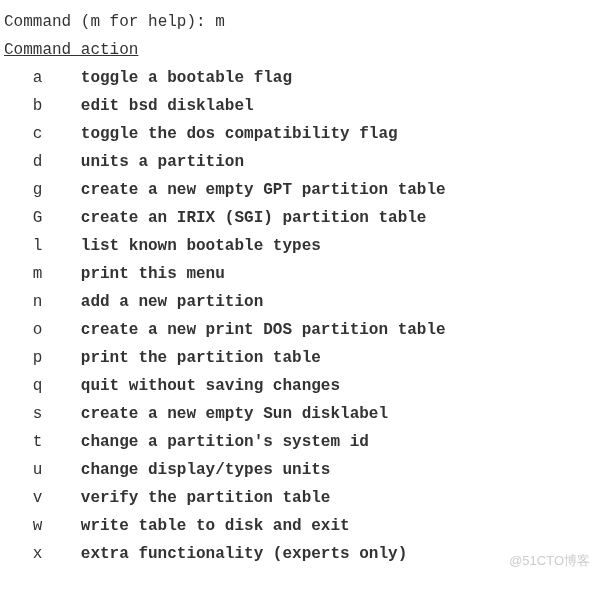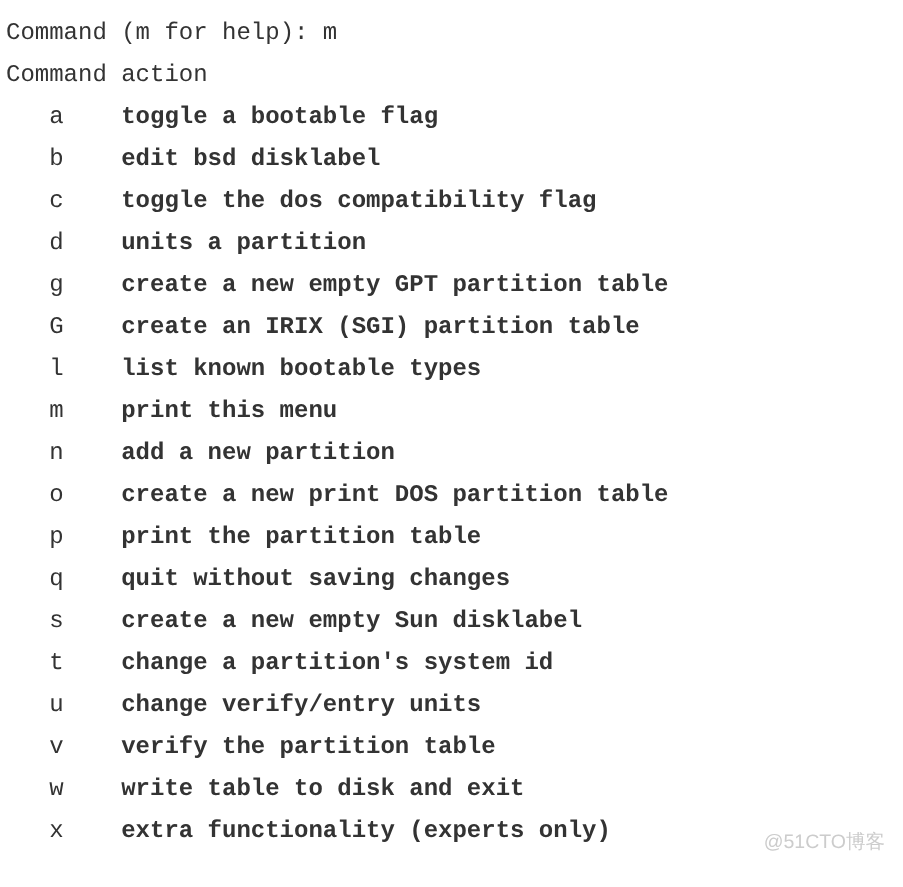--- a/index.html
+++ b/index.html
@@ -17,20 +17,21 @@
       width: 602px;
       height: 591px;
       position: relative;
       overflow: hidden;
     }
     .prompt-line {
       white-space: pre;
     }
     .header-line {
       white-space: pre;
+      text-decoration: underline;
     }
     .command-row {
       white-space: pre;
       display: flex;
     }
     .indent {
       width: 3ch;
       display: inline-block;
     }
     .key {
@@ -67,19 +68,19 @@
     <div class="command-row"><span class="indent">   </span><span class="key">g</span><span class="gap">    </span><span class="desc">create a new empty GPT partition table</span></div>
     <div class="command-row"><span class="indent">   </span><span class="key">G</span><span class="gap">    </span><span class="desc">create an IRIX (SGI) partition table</span></div>
     <div class="command-row"><span class="indent">   </span><span class="key">l</span><span class="gap">    </span><span class="desc">list known bootable types</span></div>
     <div class="command-row"><span class="indent">   </span><span class="key">m</span><span class="gap">    </span><span class="desc">print this menu</span></div>
     <div class="command-row"><span class="indent">   </span><span class="key">n</span><span class="gap">    </span><span class="desc">add a new partition</span></div>
     <div class="command-row"><span class="indent">   </span><span class="key">o</span><span class="gap">    </span><span class="desc">create a new print DOS partition table</span></div>
     <div class="command-row"><span class="indent">   </span><span class="key">p</span><span class="gap">    </span><span class="desc">print the partition table</span></div>
     <div class="command-row"><span class="indent">   </span><span class="key">q</span><span class="gap">    </span><span class="desc">quit without saving changes</span></div>
     <div class="command-row"><span class="indent">   </span><span class="key">s</span><span class="gap">    </span><span class="desc">create a new empty Sun disklabel</span></div>
     <div class="command-row"><span class="indent">   </span><span class="key">t</span><span class="gap">    </span><span class="desc">change a partition's system id</span></div>
-    <div class="command-row"><span class="indent">   </span><span class="key">u</span><span class="gap">    </span><span class="desc">change verify/entry units</span></div>
+    <div class="command-row"><span class="indent">   </span><span class="key">u</span><span class="gap">    </span><span class="desc">change display/types units</span></div>
     <div class="command-row"><span class="indent">   </span><span class="key">v</span><span class="gap">    </span><span class="desc">verify the partition table</span></div>
     <div class="command-row"><span class="indent">   </span><span class="key">w</span><span class="gap">    </span><span class="desc">write table to disk and exit</span></div>
     <div class="command-row"><span class="indent">   </span><span class="key">x</span><span class="gap">    </span><span class="desc">extra functionality (experts only)</span></div>
   </div>
 
 <div class="watermark">@51CTO博客</div>
 
 </body></html>

